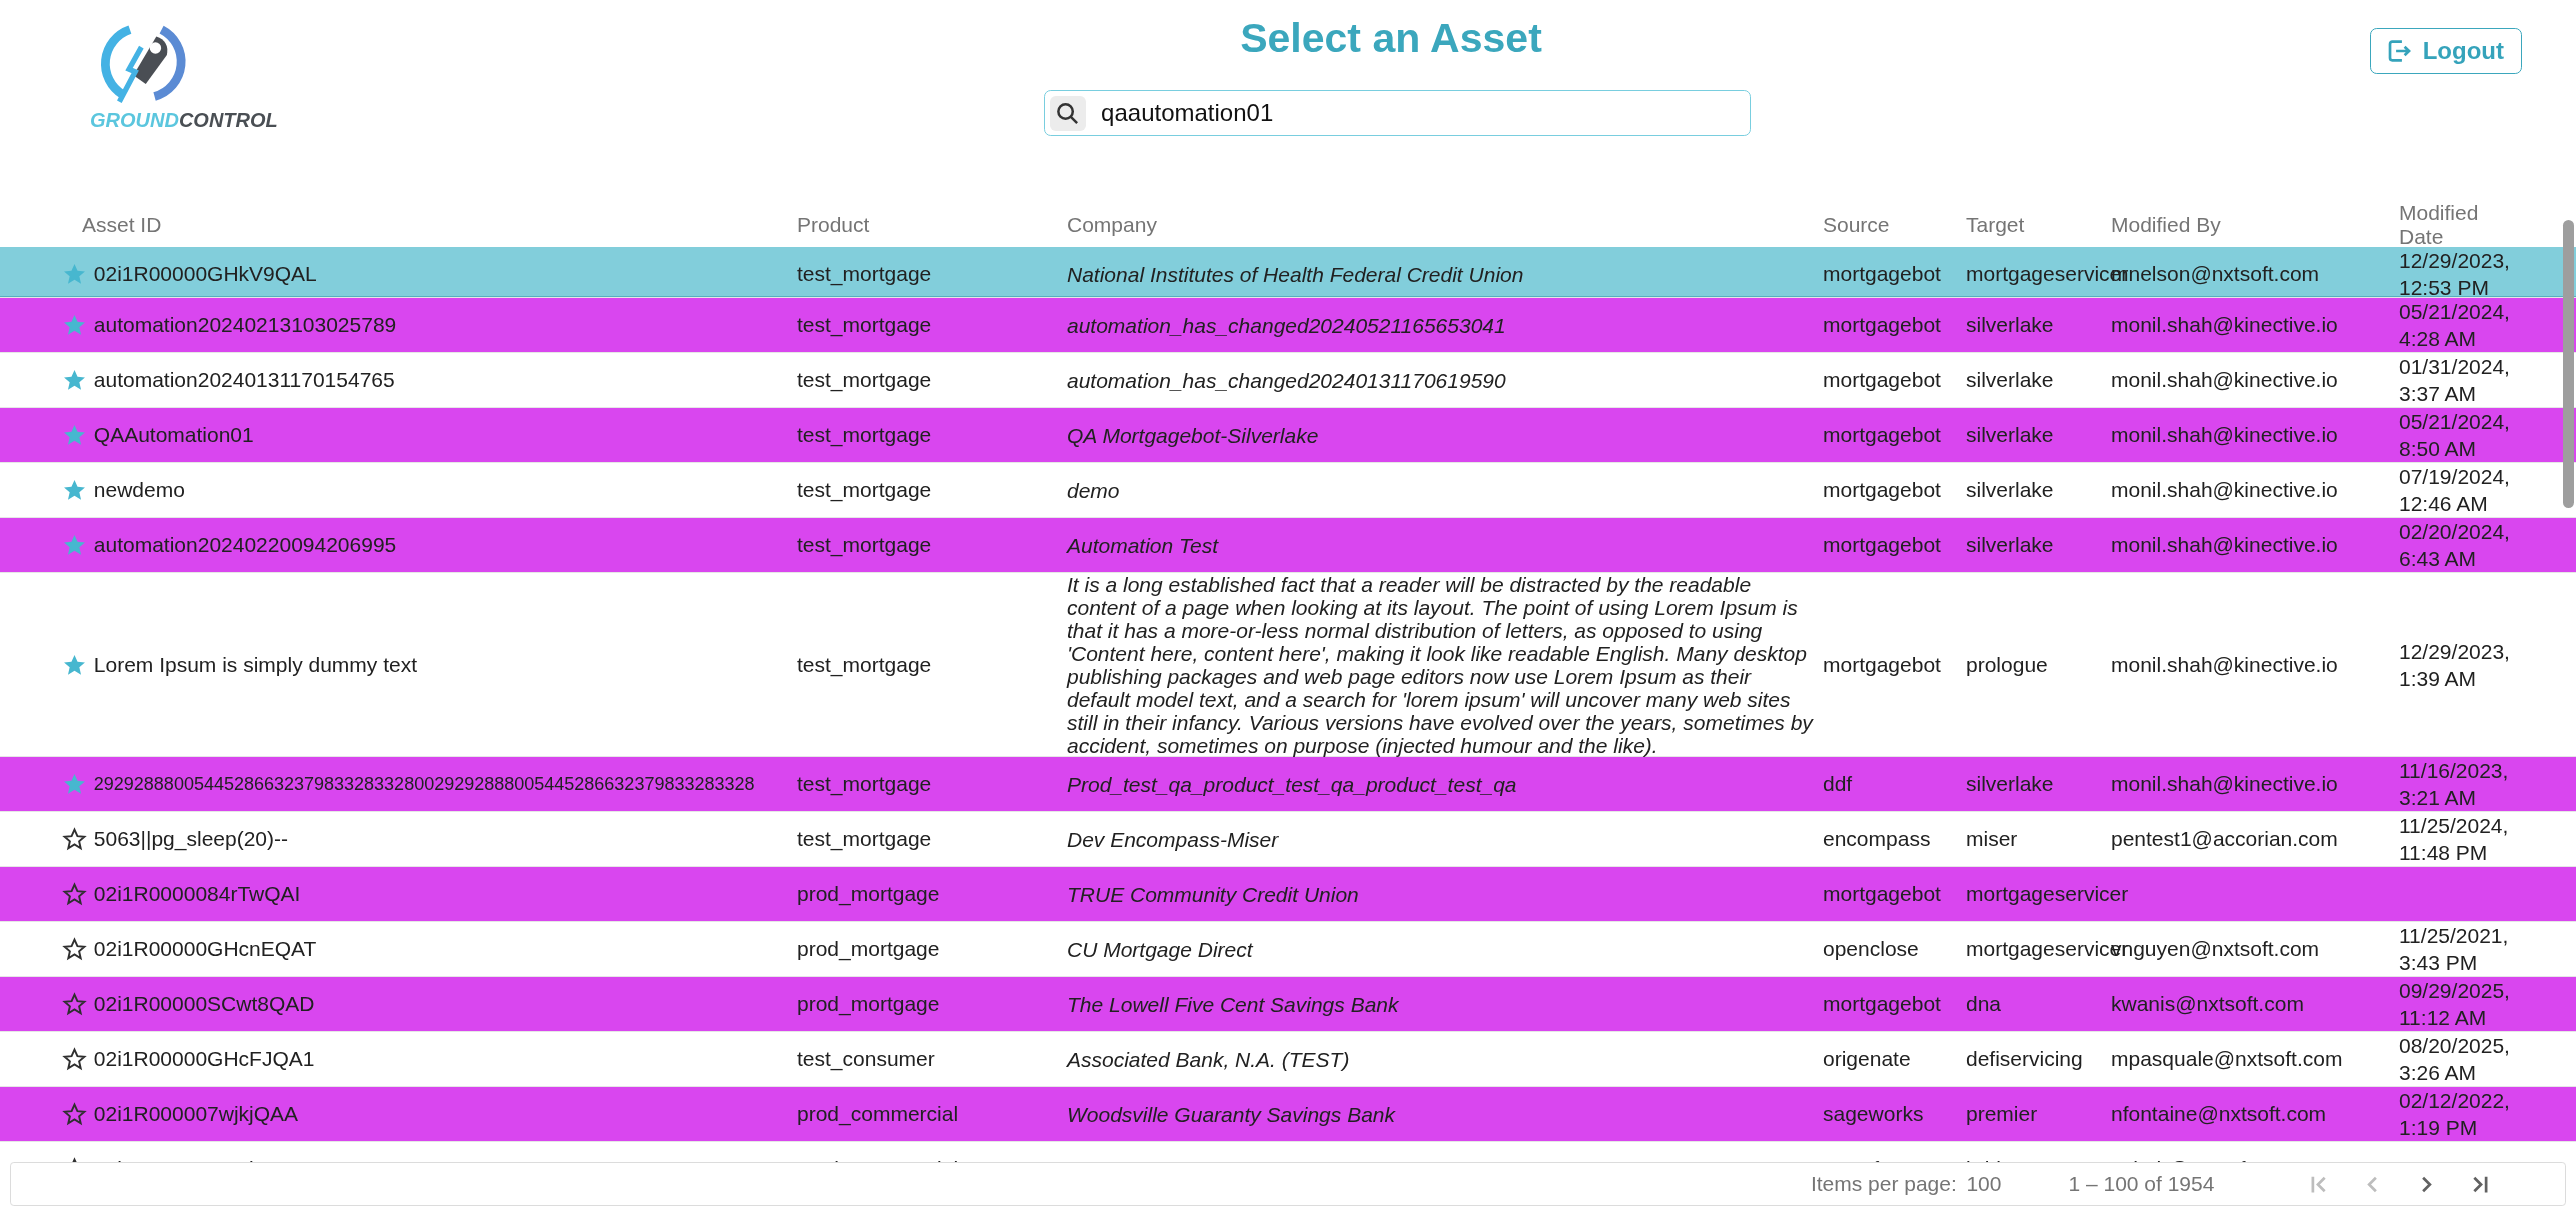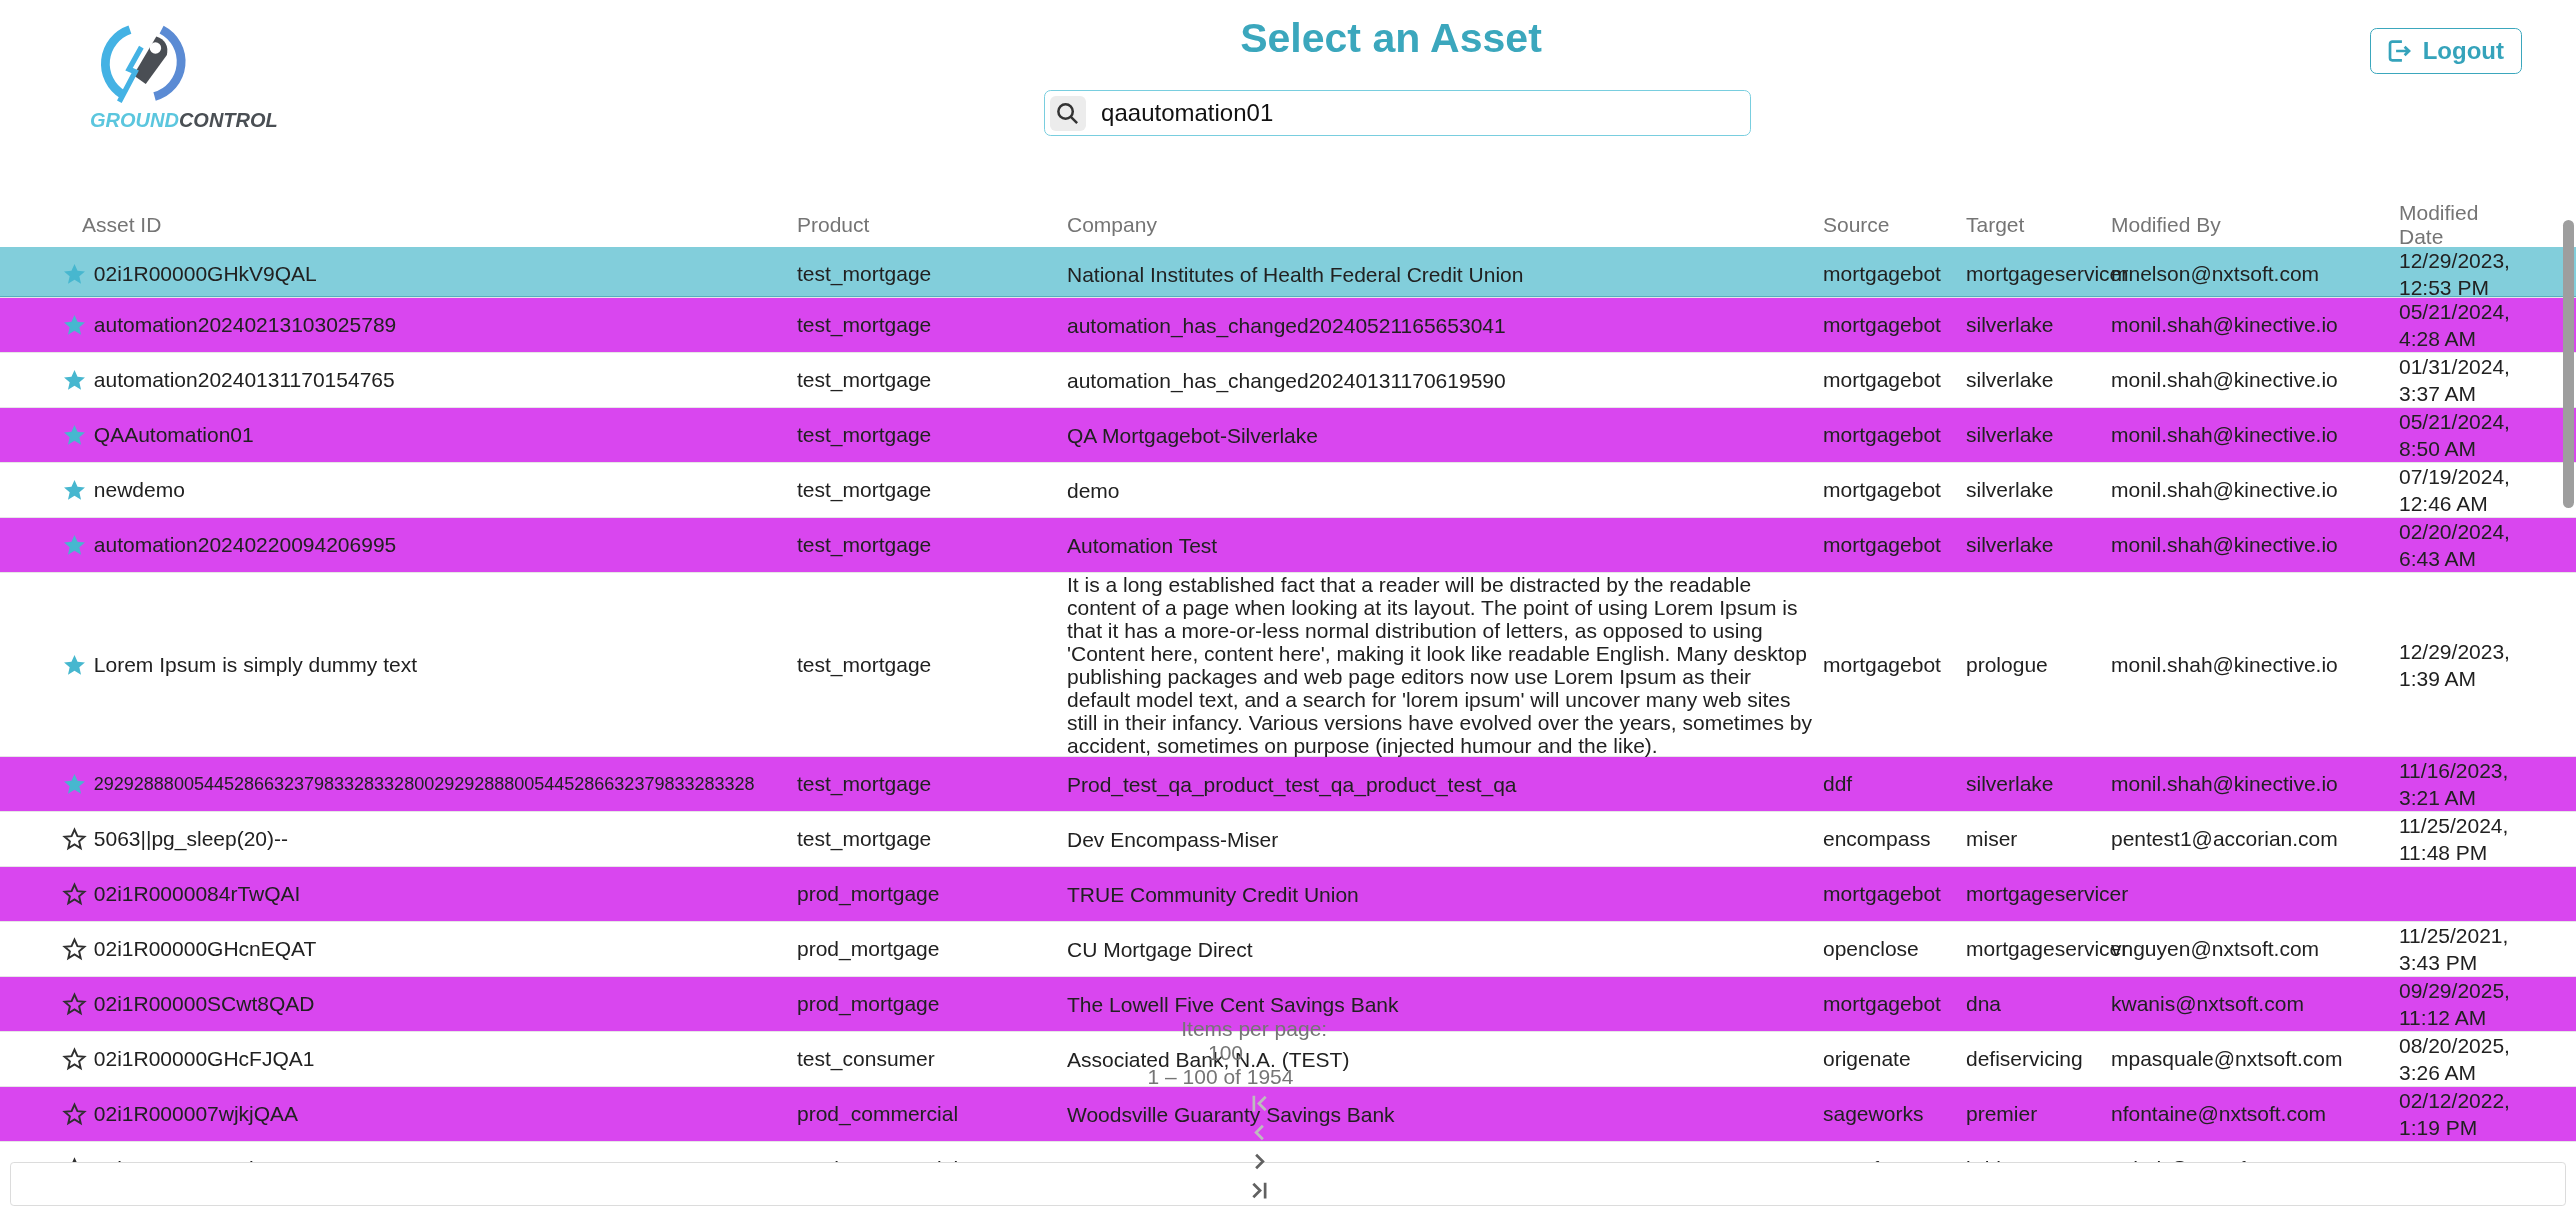--- a/index.html
+++ b/index.html
@@ -49,32 +49,32 @@
   .row{
     display:grid;grid-template-columns:736px 270px 756px 143px 145px 288px 1fr;
     align-items:center;padding:0 42px 0 61px;height:55px;box-sizing:border-box;
     background:#fff;cursor:pointer;
   }
   .row.alt{background:#d946ef;}
   .row + .row{border-top:1px solid #e6e6e6;}
   .row.selected{background:#82CEDB;border-bottom:1px solid #58AEBF;height:50px;}
   .row.lorem-row{height:184px;}
   .c{font-size:21px;color:#212121;padding-right:9.6px;overflow:visible;white-space:nowrap;}
-  .c.wrapcell{white-space:normal;line-height:23px;padding-right:5.8px;}
+  .c.wrapcell{white-space:normal;line-height:23px;padding-right:5.8px;font-style:italic;}
   .c-date{white-space:normal;line-height:27px;}
   .cell-asset{display:flex;align-items:center;gap:5.8px;}
   .cell-asset .asset-text{white-space:nowrap;}
   .cell-asset.long .asset-text{font-size:18px;}
   .star{width:27px;height:27px;flex:0 0 auto;display:inline-flex;}
   
   .paginator{
     position:absolute;left:9.6px;right:9.6px;top:1162px;height:44px;background:#fff;
     border:1px solid #dcdcdc;border-radius:3.8px;box-sizing:border-box;
     display:flex;align-items:center;justify-content:flex-end;
-    font-size:21px;color:#757575;padding-right:58px;gap:0;flex-direction:column;
+    font-size:21px;color:#757575;padding-right:58px;gap:0;
   }
   .pg-label{margin-right:9.6px;}
   .pg-size{margin-right:67px;}
   .pg-range{margin-right:77px;}
   .pg-btn{width:54px;height:38px;display:flex;align-items:center;justify-content:center;background:none;border:none;cursor:pointer;}
   .scroll-thumb{
     position:absolute;right:1.9px;top:220px;width:11.5px;height:288px;border-radius:5.8px;background:#9e9e9e;
   }
 </style>
 </head>

